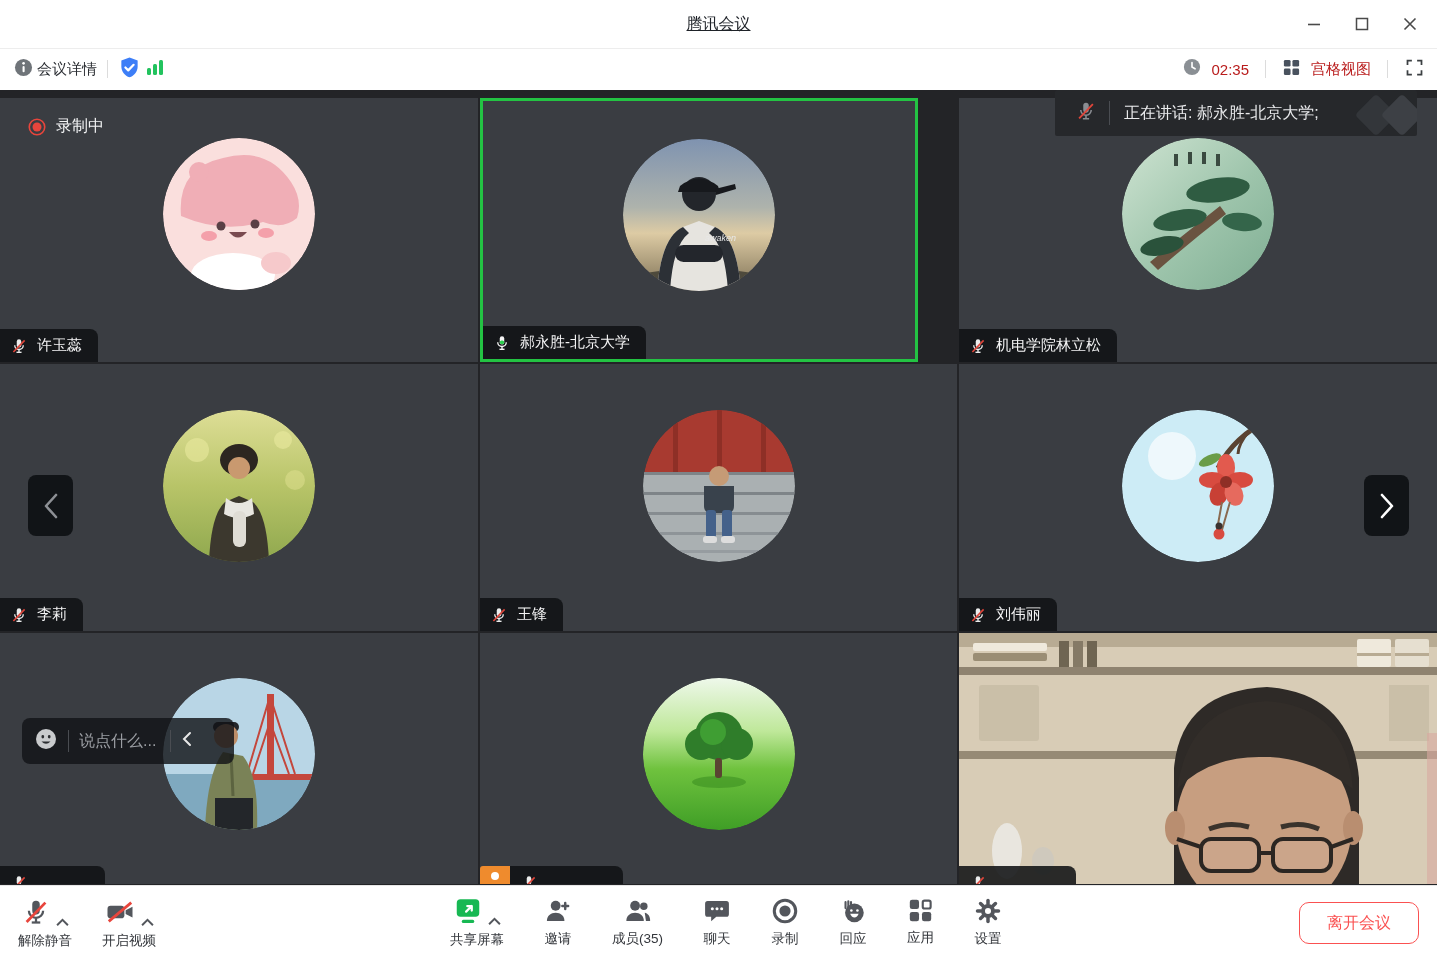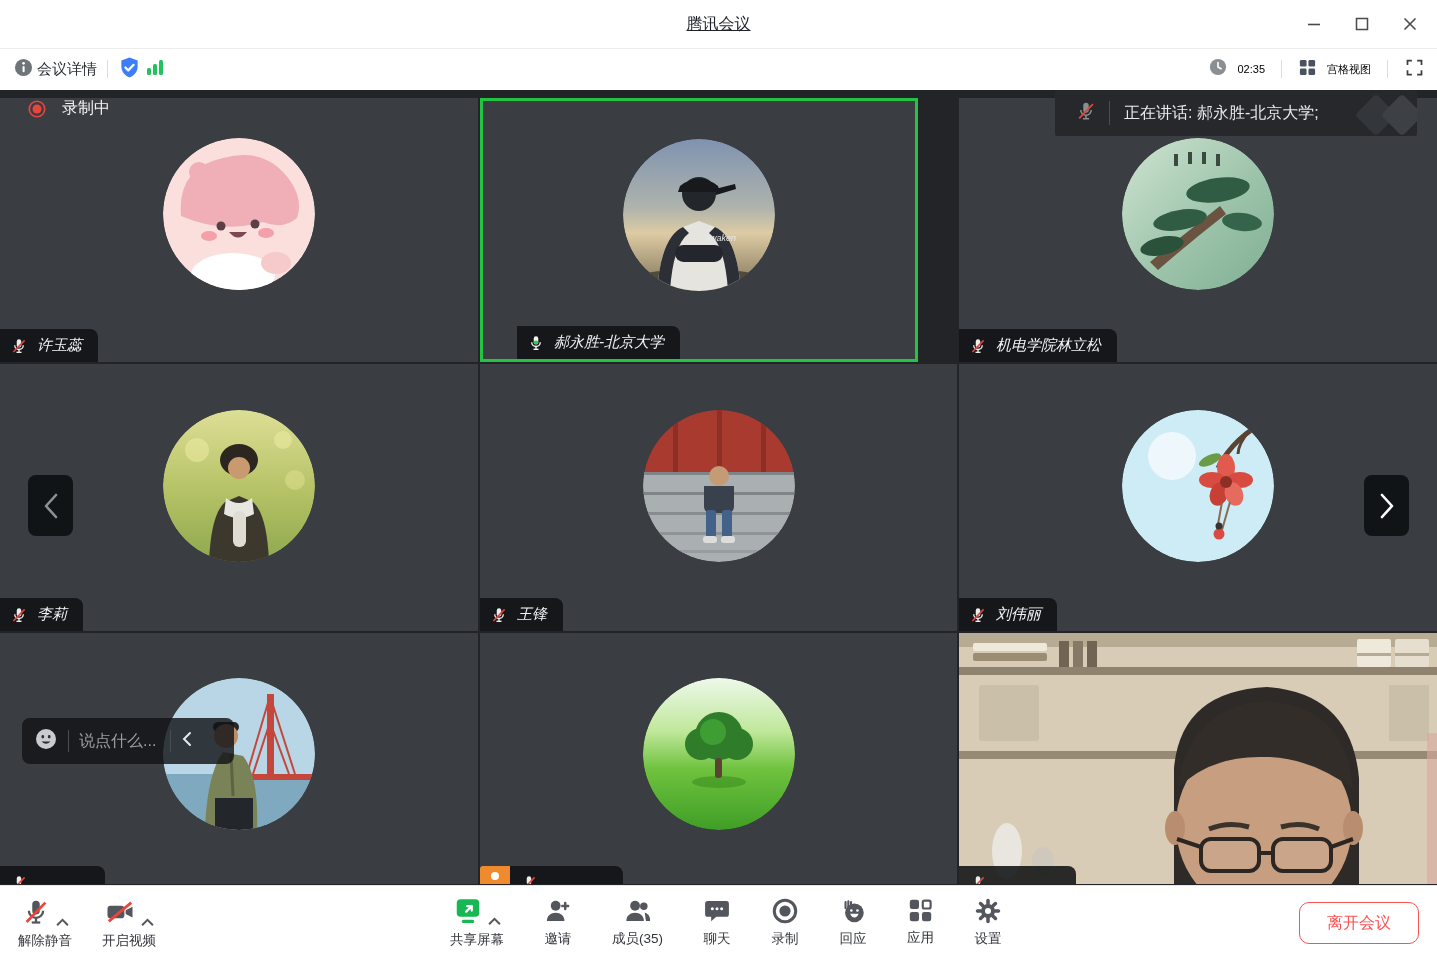--- a/index.html
+++ b/index.html
@@ -11,42 +11,42 @@
   .title{position:absolute;left:0;right:0;top:0;height:48px;line-height:48px;text-align:center;
          font-size:16px;color:#1f2329;text-decoration:underline;}
   .winctl{position:absolute;right:10px;top:0;height:48px;display:flex;align-items:center;gap:14px;}
   .winbtn{width:34px;height:34px;display:flex;align-items:center;justify-content:center;cursor:pointer;}
   
   .toolbar{position:absolute;top:48px;left:0;width:100%;height:42px;background:#fff;z-index:30;}
   .tb-left{position:absolute;left:14px;top:0;height:42px;display:flex;align-items:center;gap:4px;}
   .tb-left .lbl{font-size:15px;color:#2b2e33;}
   .vdiv{width:1px;height:18px;background:#dcdcdc;margin:0 6px;}
   .tb-right{position:absolute;right:12px;top:0;height:42px;display:flex;align-items:center;gap:10px;}
-  .tb-right .lbl{font-size:11px;color:#000000;}
+  .tb-right .lbl{font-size:15px;color:#b91c1c;}
   
   .banner{position:absolute;left:1055px;top:76px;width:362px;height:46px;background:#26282b;
           z-index:50;display:flex;align-items:center;overflow:hidden;border-radius:2px;margin-top:14px;}
   .banner .vsep{width:1px;height:24px;background:#4a4d52;margin:0 14px 0 12px;}
   .banner .txt{font-size:16px;color:#e9eaec;white-space:nowrap;}
   .wm{position:absolute;right:-6px;top:4px;width:80px;height:46px;}
   
   .stage{position:absolute;top:90px;left:0;width:1437px;height:796px;background:#232427;z-index:10;}
   .tile{position:absolute;background:#3a3d42;overflow:hidden;}
   .tile.speaking{border:3px solid #23c343;box-sizing:border-box;}
   .avatar{position:absolute;left:50%;transform:translateX(-50%);width:152px;height:152px;
           border-radius:50%;overflow:hidden;}
   .name-tag{position:absolute;left:0;bottom:0;height:33px;display:inline-flex;align-items:center;
             gap:9px;padding:0 16px 0 10px;background:rgba(16,18,21,.88);
             border-radius:0 8px 0 0;z-index:6;}
-  .name-tag span{font-size:15px;color:#f4f4f5;white-space:nowrap;font-style:italic;}
-  .tile.speaking .name-tag{left:0;bottom:0;margin-left:34px;}
+  .name-tag span{font-size:15px;color:#f4f4f5;white-space:nowrap;}
+  .tile.speaking .name-tag{left:0;bottom:0;}
   .cutgroup{position:absolute;left:0;bottom:-15px;display:flex;align-items:stretch;z-index:6;}
   .host-badge{width:30px;background:#ef8b2d;border-radius:3px 0 0 0;display:flex;
               justify-content:center;padding-top:5px;}
-  .rec{position:absolute;left:28px;top:8px;display:flex;align-items:center;gap:16px;z-index:8;}
+  .rec{position:absolute;left:28px;top:26px;display:flex;align-items:center;gap:10px;z-index:8;}
   .rec .lbl{font-size:16px;color:#f2f3f4;}
   .pagebtn{position:absolute;top:385px;width:45px;height:61px;background:rgba(8,10,12,.8);
            border-radius:8px;display:flex;align-items:center;justify-content:center;z-index:8;cursor:pointer;}
   .chatbar{position:absolute;left:22px;top:628px;width:212px;height:46px;background:rgba(18,20,23,.82);
            border-radius:8px;display:flex;align-items:center;z-index:8;}
   .chatbar .vsep{width:1px;height:22px;background:#4a4d52;margin:0 10px;}
   .chatbar .ph{font-size:16px;color:#9b9ea3;white-space:nowrap;}
   
   .bottombar{position:absolute;bottom:0;left:0;width:100%;height:72px;background:#fff;
              border-top:1px solid #e7e7e7;z-index:40;}

